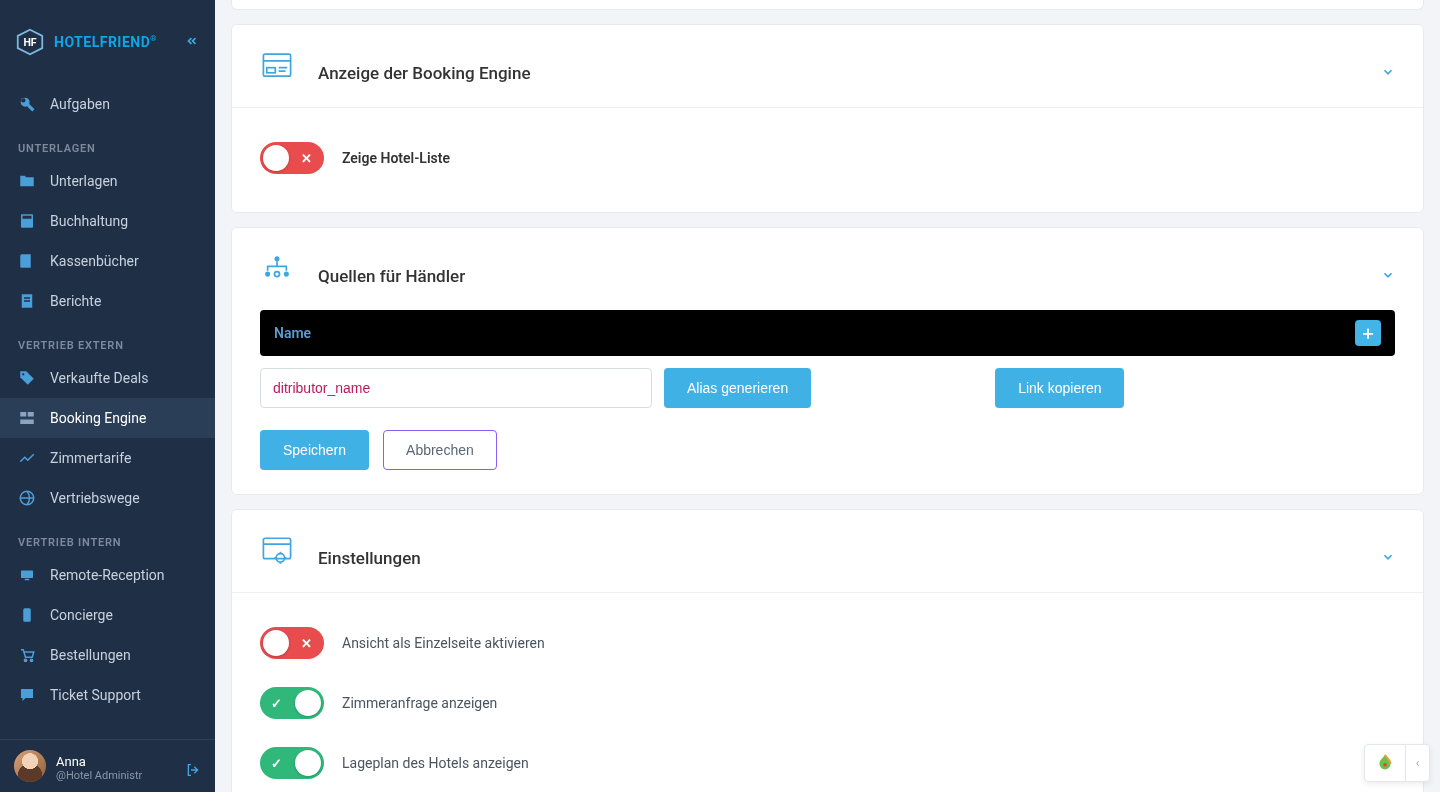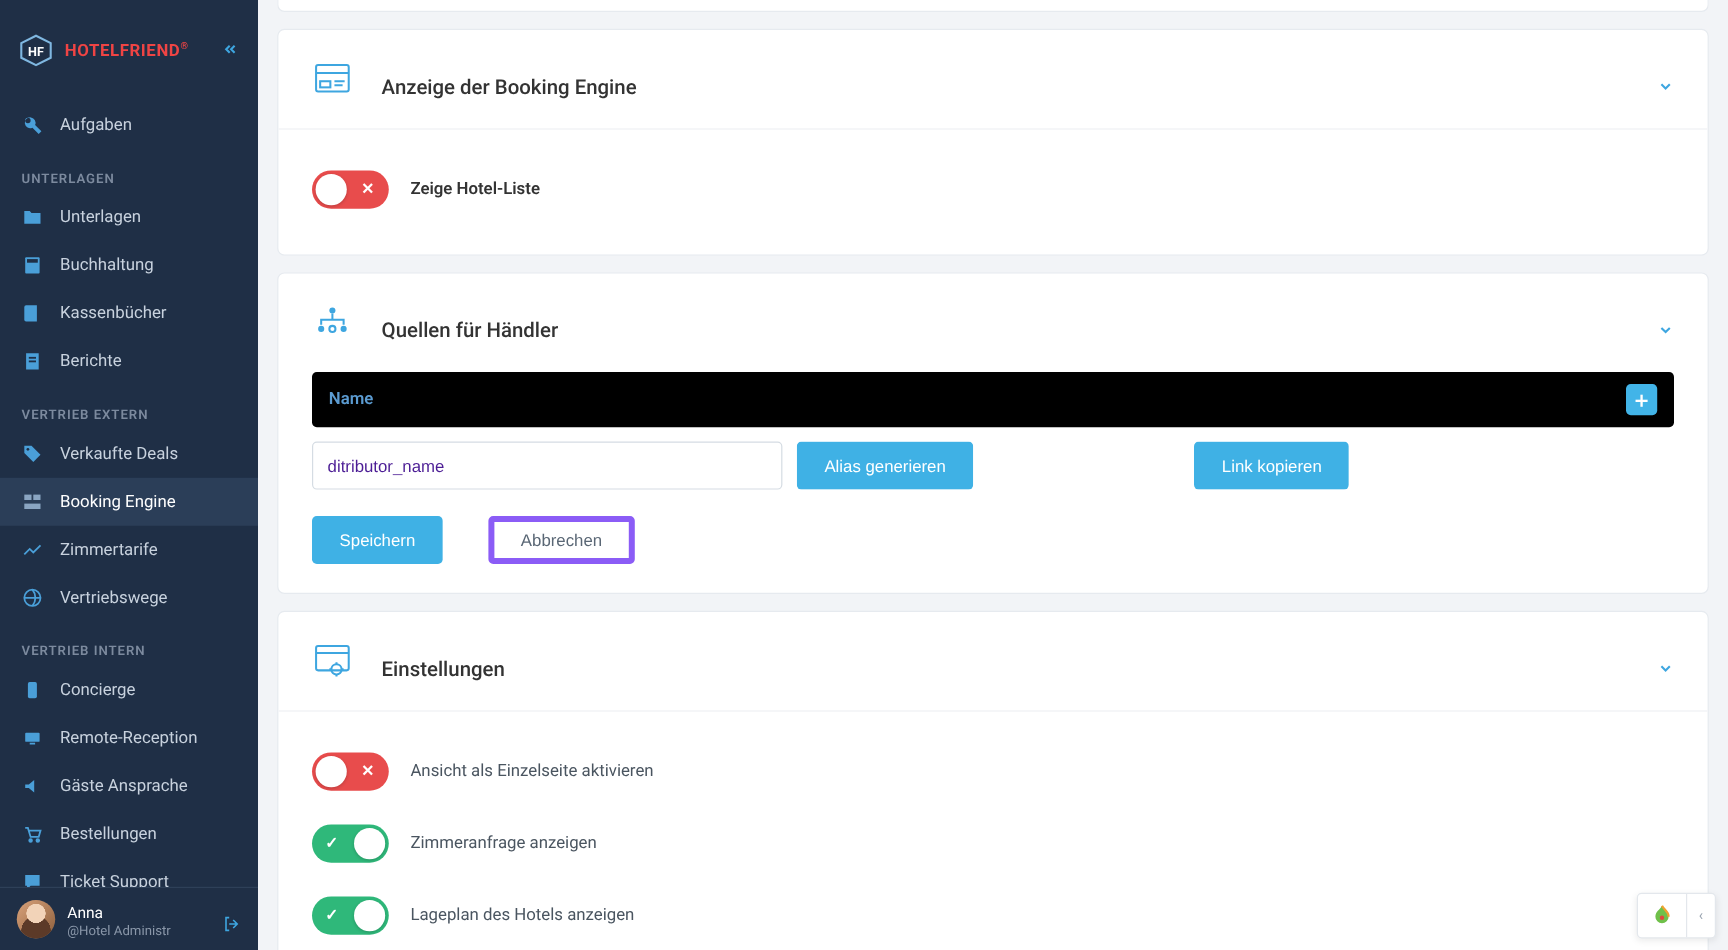--- a/index.html
+++ b/index.html
@@ -2,21 +2,21 @@
 <html><head>
 <meta charset="utf-8">
 <style>
 * { box-sizing: border-box; margin: 0; padding: 0; }
 body { font-family: -apple-system, BlinkMacSystemFont, "Segoe UI", Roboto, Arial, sans-serif; background: #f2f4f7; width: 1440px; height: 792px; overflow: hidden; position: relative; }
 
 .sidebar { position: fixed; left: 0; top: 0; width: 215px; height: 792px; background: #1f2f46; color: #b8c4d4; display: flex; flex-direction: column; }
 .sidebar-header { display: flex; align-items: center; padding: 28px 16px; gap: 10px; }
 .logo-box { width: 28px; height: 28px; position: relative; }
 .logo-box svg { width: 28px; height: 28px; }
-.logo-text { color: #ef4444; font-weight: 700; font-size: 14px; letter-spacing: 0.5px; }
+.logo-text { color: #0ea5e9; font-weight: 700; font-size: 14px; letter-spacing: 0.5px; }
 .logo-text sup { font-size: 8px; }
 .collapse-btn { margin-left: auto; color: #3ea6e0; font-size: 16px; cursor: pointer; }
 
 .sidebar-scroll { flex: 1; overflow-y: auto; }
 .nav-item { display: flex; align-items: center; gap: 14px; padding: 11px 18px; cursor: pointer; font-size: 14px; color: #c8d2de; }
 .nav-item.active { background: #2b3e58; color: #fff; }
 .nav-item .ico { width: 18px; height: 18px; color: #4a9fd8; display: flex; align-items: center; justify-content: center; flex-shrink: 0; }
 .nav-section { padding: 18px 18px 6px; font-size: 11px; letter-spacing: 0.8px; color: #7c8a9e; font-weight: 600; }
 
 .sidebar-footer { border-top: 1px solid #2e4058; padding: 10px 14px; display: flex; align-items: flex-end; gap: 10px; }
@@ -53,24 +53,24 @@
 .toggle-text { flex: 1; }
 .toggle-title { font-size: 14px; color: #333; font-weight: 600; }
 .toggle-desc { font-size: 14px; color: #5f6b78; margin-top: 2px; }
 .toggle-text.simple .toggle-title { font-weight: 400; color: #4a5560; }
 
 .name-bar { background: #000000; padding: 10px 14px; border-radius: 4px; display: flex; align-items: center; }
 .name-bar-label { color: #5b9bd1; font-size: 14px; font-weight: 600; }
 .plus-btn { margin-left: auto; width: 26px; height: 26px; background: #42b4e8; border-radius: 4px; color: #fff; display: flex; align-items: center; justify-content: center; font-size: 18px; font-weight: 700; cursor: pointer; }
 
 .form-row { display: flex; gap: 12px; margin-top: 12px; align-items: center; flex-wrap: wrap; }
-.text-input { width: 392px; height: 40px; border: 1px solid #d5dce3; border-radius: 4px; padding: 0 12px; font-size: 14px; color: #4c1d95; }
+.text-input { width: 392px; height: 40px; border: 1px solid #d5dce3; border-radius: 4px; padding: 0 12px; font-size: 14px; color: #be185d; }
 .btn { height: 40px; padding: 0 22px; border-radius: 4px; font-size: 14px; cursor: pointer; border: 1px solid transparent; display: inline-flex; align-items: center; justify-content: center; font-weight: 500; }
 .btn-primary { background: #3fb1e5; color: #fff; }
-.btn-secondary { background: #fff; color: #5a6775; border: 5px solid #8b5cf6; margin-left: 24px; }
+.btn-secondary { background: #fff; color: #5a6775; border: 1px solid #8b5cf6; }
 .gap-spacer { width: 160px; }
 
 .action-row { display: flex; gap: 14px; margin-top: 22px; }
 
 .corner-widget { position: fixed; right: 10px; bottom: 10px; display: flex; background: #fff; border: 1px solid #e3e7ec; border-radius: 4px; box-shadow: 0 2px 6px rgba(0,0,0,0.08); height: 38px; }
 .corner-widget .cw-logo { width: 40px; display: flex; align-items: center; justify-content: center; }
 .corner-widget .cw-chev { width: 24px; display: flex; align-items: center; justify-content: center; border-left: 1px solid #e3e7ec; color: #9aa4b0; font-size: 12px; }
 
 .chev-down { width: 14px; height: 14px; }
 </style>
@@ -176,41 +176,33 @@
             <path d="M3 12h18M12 3a14 14 0 010 18"></path>
           </svg>
         </span>
       <span>Vertriebswege</span>
     </div>
 
     <div class="nav-section">VERTRIEB INTERN</div>
     <div class="nav-item">
       <span class="ico">
           <svg viewBox="0 0 24 24" width="18" height="18" fill="currentColor">
-            <rect x="7" y="3" width="10" height="18" rx="2"></rect>
-          </svg>
-        </span>
-      <span>Concierge</span>
-    </div>
-    <div class="nav-item">
-      <span class="ico">
-          <svg viewBox="0 0 24 24" width="18" height="18" fill="currentColor">
             <rect x="4" y="6" width="16" height="10" rx="1"></rect>
             <rect x="9" y="17" width="6" height="2"></rect>
           </svg>
         </span>
       <span>Remote-Reception</span>
     </div>
     <div class="nav-item">
       <span class="ico">
           <svg viewBox="0 0 24 24" width="18" height="18" fill="currentColor">
-            <path d="M4 10h4l6-5v14l-6-5H4z"></path>
-          </svg>
-        </span>
-      <span>Gäste Ansprache</span>
+            <rect x="7" y="3" width="10" height="18" rx="2"></rect>
+          </svg>
+        </span>
+      <span>Concierge</span>
     </div>
     <div class="nav-item">
       <span class="ico">
           <svg viewBox="0 0 24 24" width="18" height="18" fill="none" stroke="currentColor" stroke-width="2">
             <path d="M4 5h3l3 10h9l2-7H8"></path>
             <circle cx="10" cy="19" r="1.5" fill="currentColor"></circle>
             <circle cx="18" cy="19" r="1.5" fill="currentColor"></circle>
           </svg>
         </span>
       <span>Bestellungen</span>

